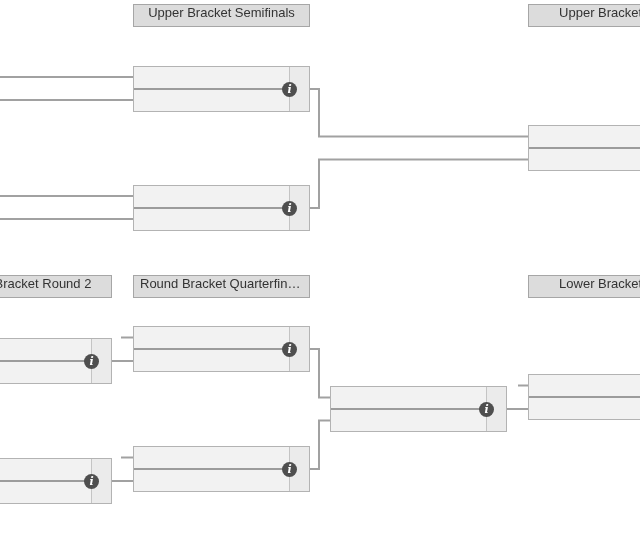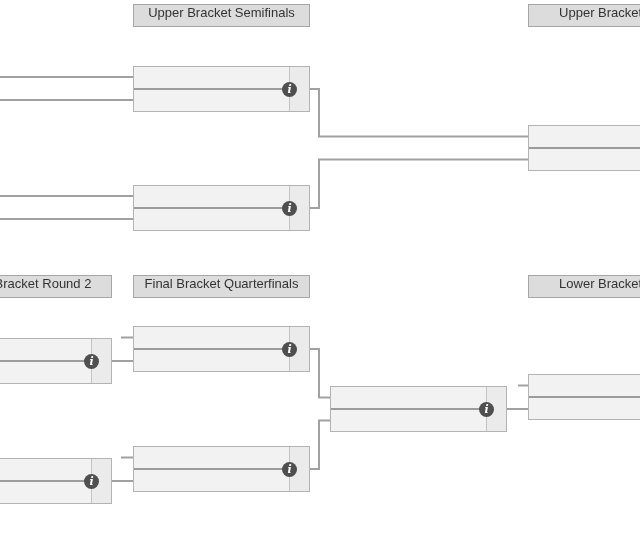--- a/index.html
+++ b/index.html
@@ -84,21 +84,21 @@
     <span>Upper Bracket Semifinals</span>
   </div>
   <div class="round-header" style="left:528px;top:4px">
     <span>Upper Bracket Final</span>
   </div>
 
   <div class="round-header" style="left:-65px;top:275px">
     <span>Lower Bracket Round 2</span>
   </div>
   <div class="round-header" style="left:133px;top:275px">
-    <span>Final Bracket Quarterfinals</span>
+    <span>Round Bracket Quarterfinals</span>
   </div>
   <div class="round-header" style="left:528px;top:275px">
     <span>Lower Bracket Final</span>
   </div>
 
   <div class="match" style="left:133px;top:66px">
     <div class="row top"></div>
     <div class="row bottom"></div>
     <div class="score-area"></div>
     <button class="info">i</button>

